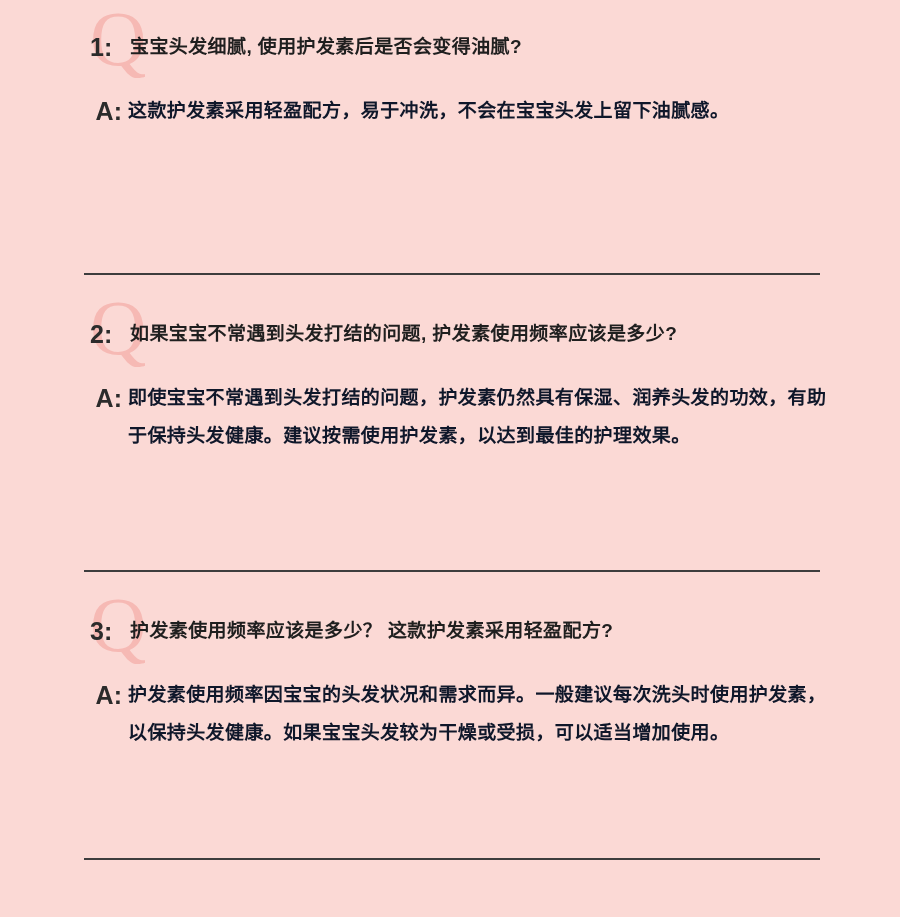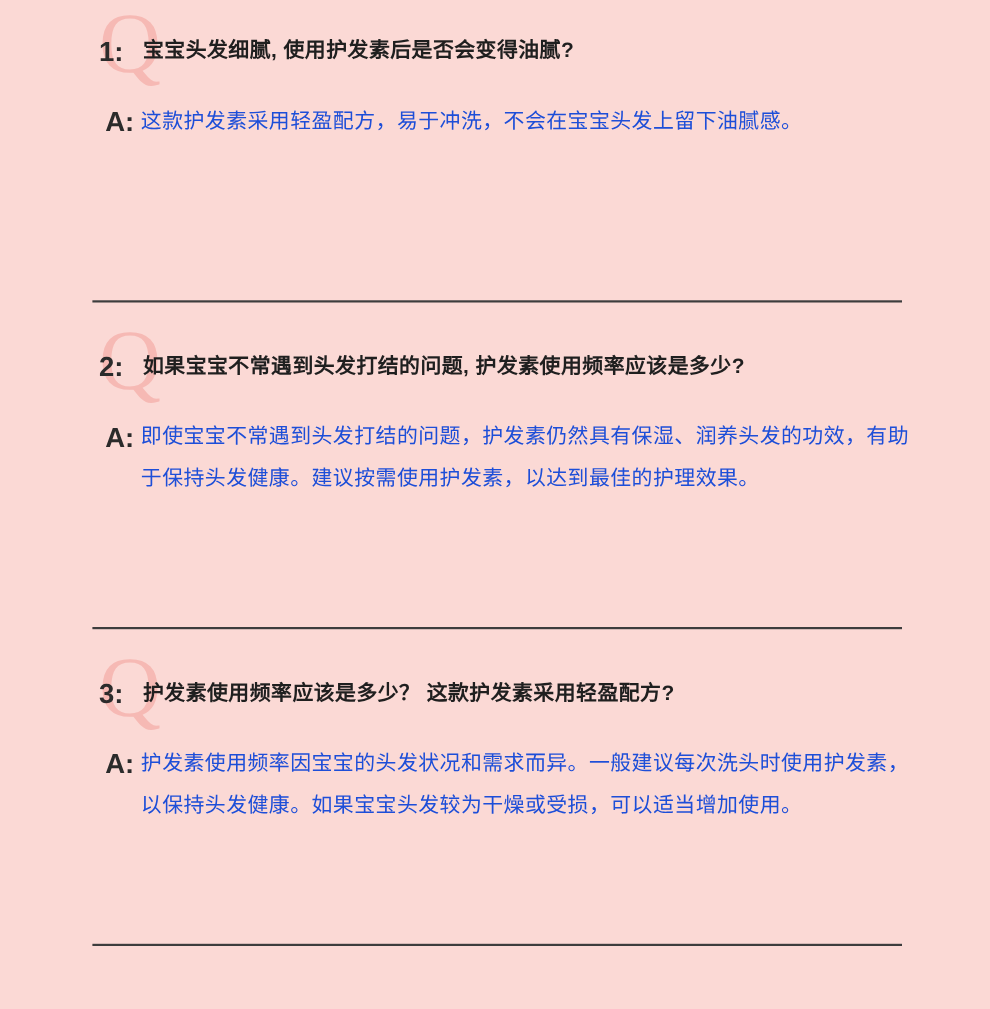--- a/index.html
+++ b/index.html
@@ -66,22 +66,22 @@
     font-size: 19px;
     line-height: 38px;
     letter-spacing: 0.4px;
     padding-left: 6px;
   }
   .q-text {
     font-weight: 600;
     color: #1f1f1f;
   }
   .a-text {
-    font-weight: 400;
-    color: #1d4ed8;
+    font-weight: 700;
+    color: #0f172a;
   }
   .divider {
     height: 0;
     border-top: 2px solid #3d3d3d;
     margin: 0 auto;
   }
 
   
   #item-0 { position: absolute; left: 88px; top: 28px; width: 740px; }
   #item-0 .watermark-q { left: 2px; top: -28px; }

